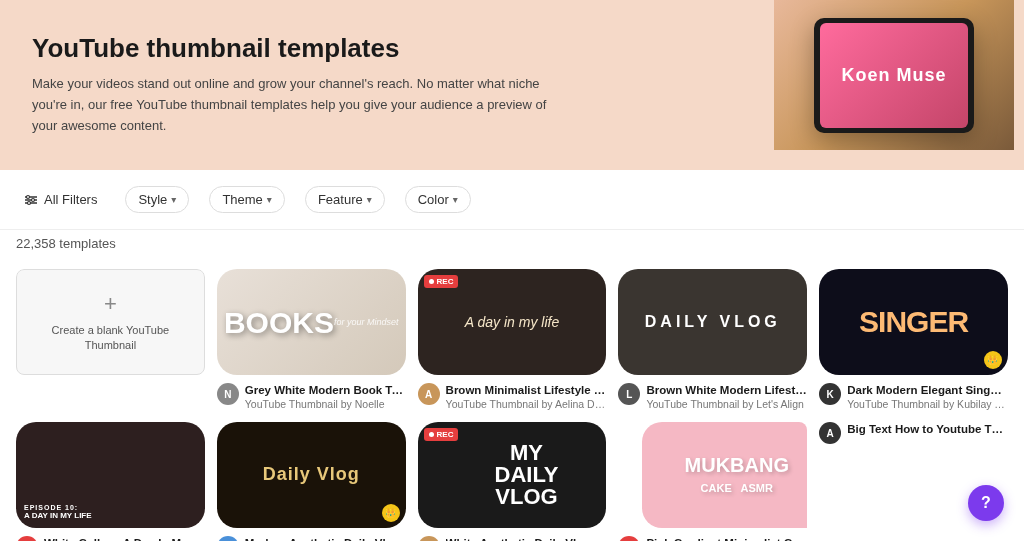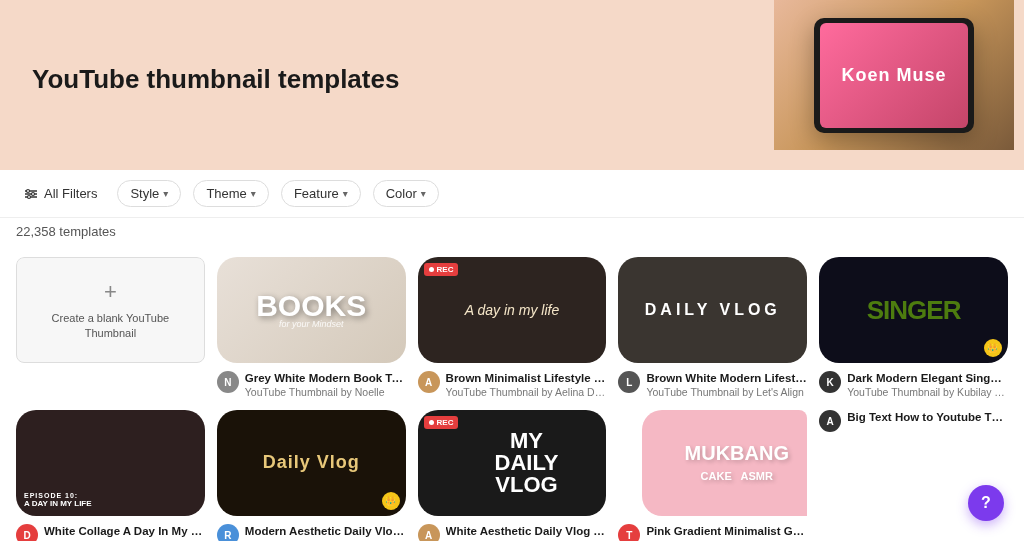--- a/index.html
+++ b/index.html
@@ -57,22 +57,22 @@
       border-radius: 6px;
       display: flex;
       align-items: center;
       justify-content: center;
     }
     .tablet-screen-text { color: white; font-size: 18px; font-weight: 800; letter-spacing: 1px; }
 
     
     .filter-bar {
       display: flex;
-      gap: 12px;
-      padding: 10px 16px;
+      gap: 20px;
+      padding: 16px 16px;
       border-bottom: 1px solid #eee;
     }
     .filter-all-btn {
       display: flex;
       align-items: center;
       gap: 6px;
       background: none;
       border: none;
       cursor: pointer;
       font-size: 13px;
@@ -196,21 +196,21 @@
       align-items: center;
       justify-content: center;
       gap: 6px;
       margin-bottom: 8px;
     }
     .create-blank-plus { font-size: 22px; color: #888; }
     .create-blank-label { font-size: 11px; color: #555; font-weight: 500; text-align: center; line-height: 1.4; padding: 0 8px; }
 
     
     .t1 { background: linear-gradient(135deg, #e8e0d8 0%, #d4c9ba 100%); position: relative; }
-    .t1-text { position: absolute; inset: 0; display: flex; flex-direction: column; align-items: center; justify-content: center; }
+    .t1-text { position: absolute; inset: 0; display: flex; flex-direction: row; align-items: center; justify-content: center; }
 
     
     .help-btn {
       position: fixed;
       bottom: 20px;
       right: 20px;
       width: 36px;
       height: 36px;
       background: #7c3aed;
       border-radius: 50%;
@@ -223,20 +223,21 @@
       cursor: pointer;
       box-shadow: 0 4px 12px rgba(124,58,237,0.4);
     }
   </style>
 </head>
 <body>
 
 <div class="hero">
   <div class="hero-text">
     <h1 class="hero-title">YouTube thumbnail templates</h1>
+    <p class="hero-desc">Make your videos stand out online and grow your channel's reach. No matter what niche you're in, our free YouTube thumbnail templates help you give your audience a preview of your awesome content.</p>
   </div>
   <div class="hero-image">
     <div class="hero-image-mock">
       <div class="tablet-mock">
         <div class="tablet-screen">
           <span class="tablet-screen-text">Koen Muse</span>
         </div>
       </div>
     </div>
   </div>
@@ -326,21 +327,21 @@
       <div class="template-meta">
         <div class="template-name">Brown White Modern Lifestyle Vlo...</div>
         <div class="template-author">YouTube Thumbnail by Let's Align</div>
       </div>
     </div>
   </div>
 
   <div class="template-card">
     <div class="template-thumbnail" style="background:#0d0d1a;position:relative;">
       <div style="position:absolute;inset:0;display:flex;align-items:center;justify-content:center;">
-        <span style="color:#4d7c0f;font-size:26px;font-weight:900;letter-spacing:-1px;">SINGER</span>
+        <span style="color:#fdba74;font-size:30px;font-weight:900;letter-spacing:-1px;">SINGER</span>
       </div>
       <div class="crown-badge">👑</div>
     </div>
     <div class="template-info">
       <div class="template-avatar" style="background:#333;">K</div>
       <div class="template-meta">
         <div class="template-name">Dark Modern Elegant Singer New S...</div>
         <div class="template-author">YouTube Thumbnail by Kubilay Tutar</div>
       </div>
     </div>

